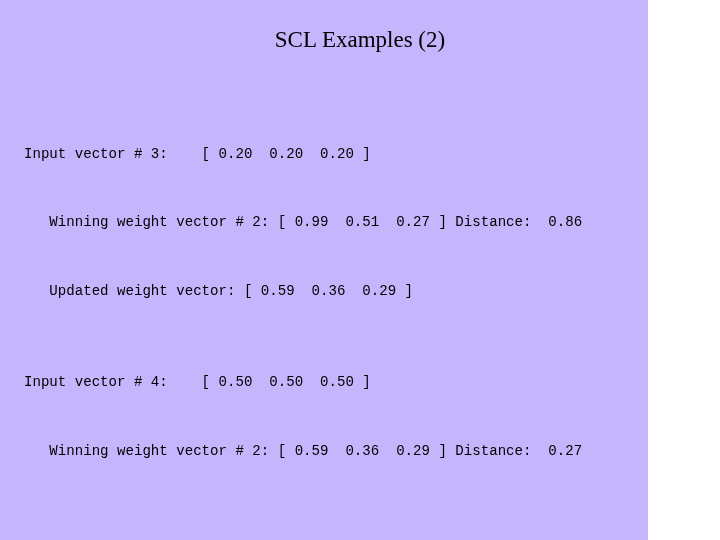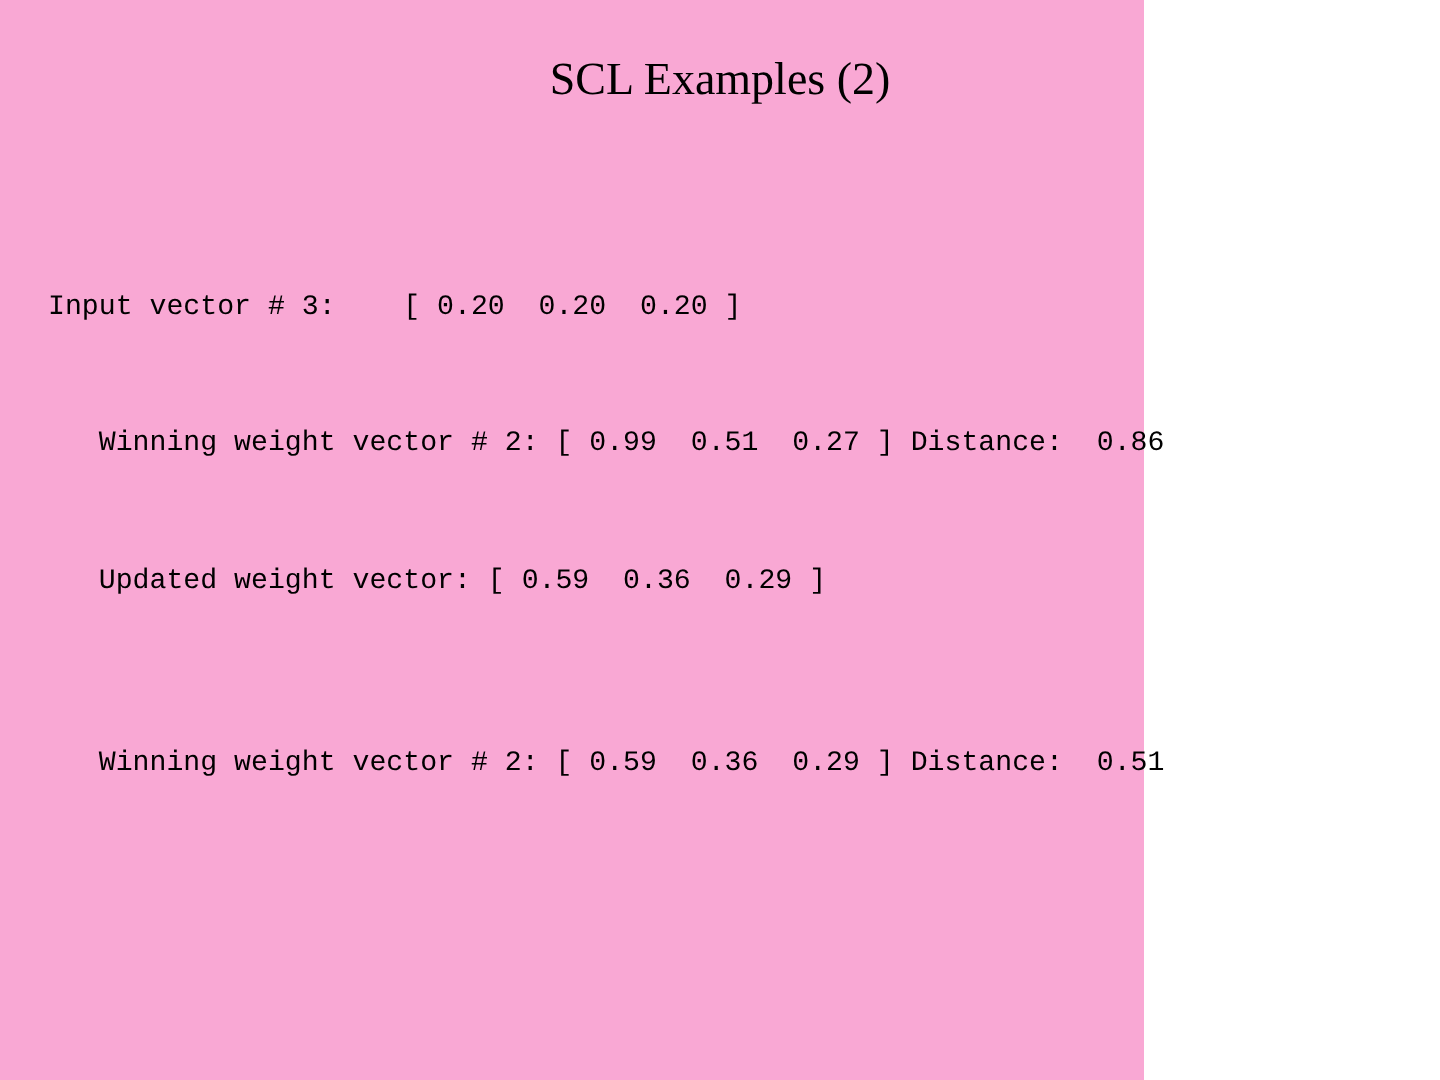--- a/index.html
+++ b/index.html
@@ -8,23 +8,23 @@
   }
   body {
     width: 720px;
     height: 540px;
     background: #ffffff;
     overflow: hidden;
     font-family: "Liberation Sans", sans-serif;
   }
   .slide {
     position: relative;
-    width: 572px;
+    width: 648px;
     height: 540px;
-    background: #f9a8d4;
+    background: #c4b5fd;
   }
   .slide-title {
     position: absolute;
     top: 27px;
     left: 0;
     width: 720px;
     text-align: center;
     font-family: "Liberation Serif", "DejaVu Serif", serif;
     font-size: 23px;
     line-height: 26px;
@@ -54,21 +54,22 @@
 <div class="slide">
 
   <div class="slide-title">SCL Examples (2)</div>
 
   <div class="console">
 
     <div class="line">Input vector # 3:    [ 0.20  0.20  0.20 ]</div>
     <div class="line">   Winning weight vector # 2: [ 0.99  0.51  0.27 ] Distance:  0.86</div>
     <div class="line">   Updated weight vector: [ 0.59  0.36  0.29 ]</div>
 
-    <div class="line">   Winning weight vector # 2: [ 0.59  0.36  0.29 ] Distance:  0.51</div>
+    <div class="line">Input vector # 4:    [ 0.50  0.50  0.50 ]</div>
+    <div class="line">   Winning weight vector # 2: [ 0.59  0.36  0.29 ] Distance:  0.27</div>
 
     
     
     
 
     
     
     
 
     

